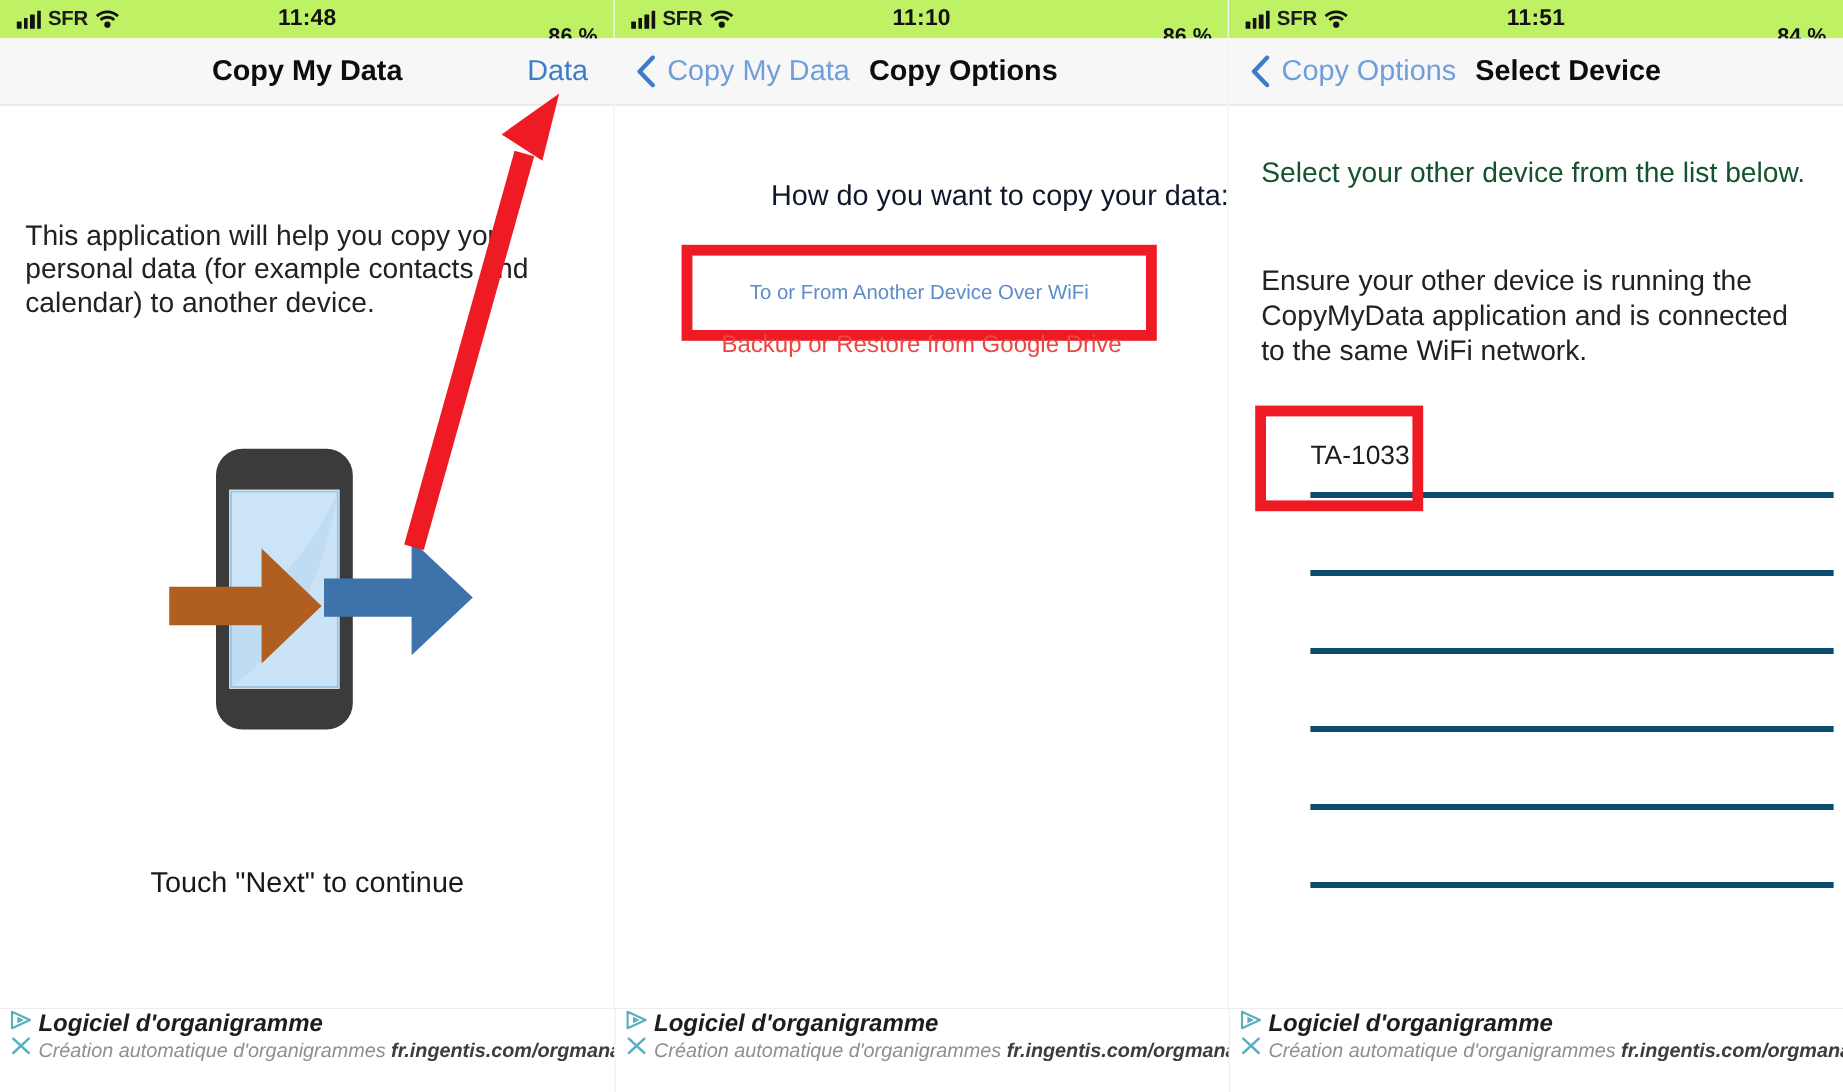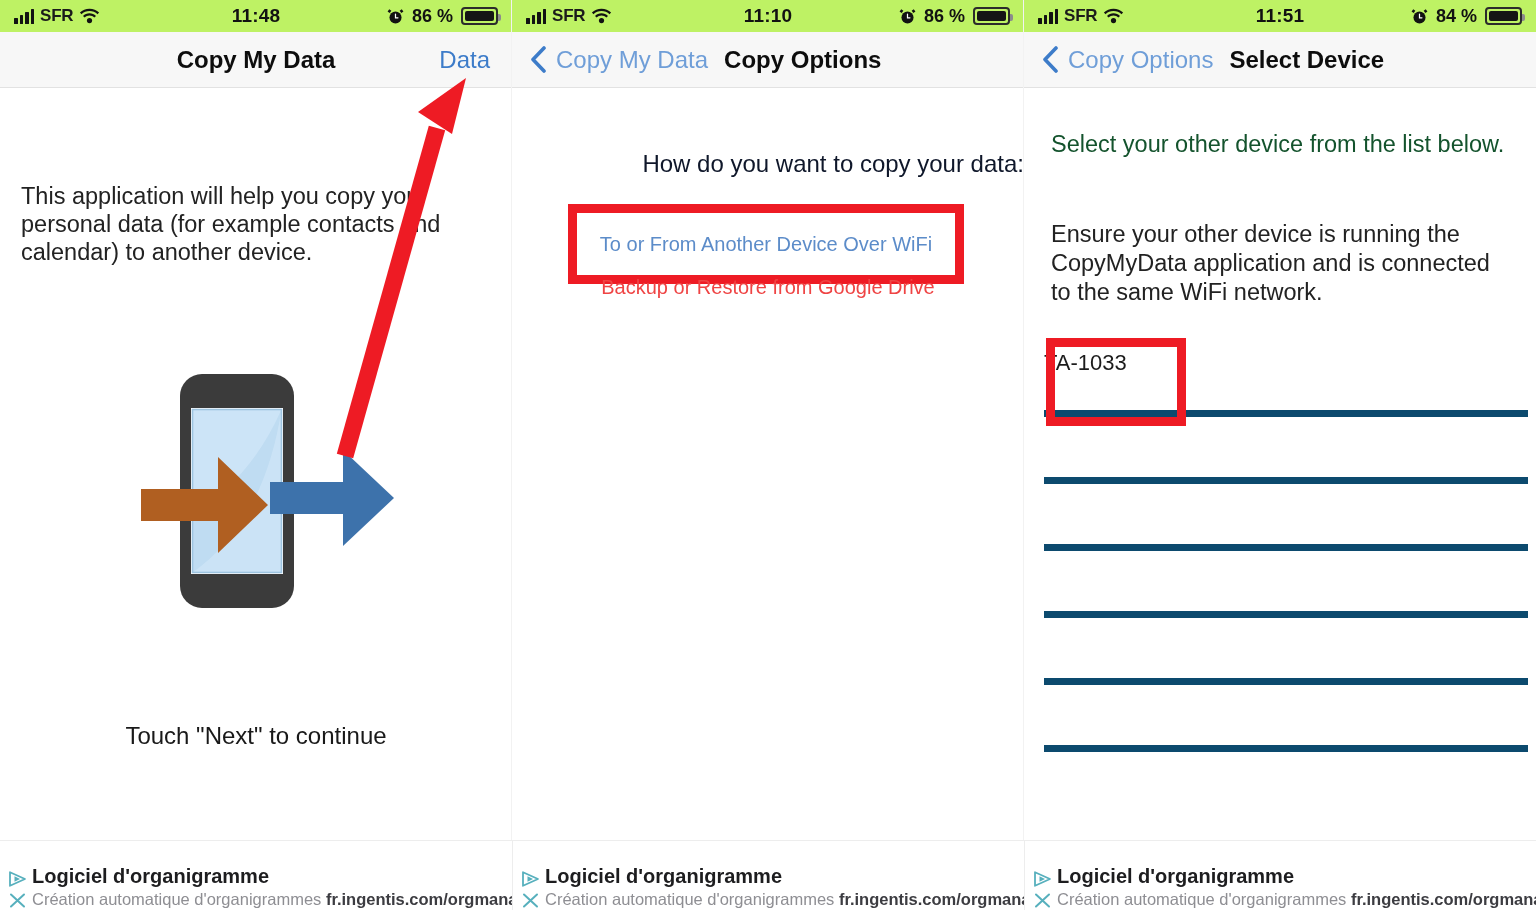--- a/index.html
+++ b/index.html
@@ -61,21 +61,22 @@
     display: flex;
     align-items: center;
     justify-content: center;
   }
   .sb-right {
     position: absolute;
     right: 14px; top: 0;
     height: 32px;
     display: flex;
     align-items: center;
-    gap: 8px;
+    gap: 20px;
+    flex-direction: column;
   }
   .sb-time {
     font-size: 19px;
     font-weight: bold;
     color: #121212;
     letter-spacing: 0.2px;
   }
   .sb-carrier {
     font-size: 17px;
     font-weight: bold;
@@ -242,21 +243,21 @@
   .redbox {
     border: 9px solid #ee1b24;
     background: #ffffff;
     box-sizing: border-box;
   }
   .p2-opt-primary {
     height: 62px;
     display: flex;
     align-items: center;
     justify-content: center;
-    font-size: 20px;
+    font-size: 17px;
     color: #5c8cc9;
     cursor: pointer;
   }
   .p2-opt-secondary {
     position: absolute;
     left: 0; right: 0;
     top: 276px;
     text-align: center;
     font-size: 20px;
     color: #ef4444;
@@ -283,25 +284,25 @@
     color: #222222;
   }
   .p3-list {
     position: absolute;
     left: 0; right: 0;
     top: 350px;
   }
   .p3-row {
     position: relative;
     height: 60px;
-    margin-left: 20px;
+    margin-left: 68px;
     margin-right: 8px;
-    border-bottom: 7px solid #0c4a6e;
-    display: flex;
-    align-items: flex-start;
+    border-bottom: 5px solid #0c4a6e;
+    display: flex;
+    align-items: center;
     cursor: pointer;
   }
   .p3-row span {
     font-size: 22px;
     color: #1c1c1c;
   }
   .p3-redbox {
     position: absolute;
     left: 22px;
     top: 338px;
@@ -334,22 +335,23 @@
     border-top: 1px solid #ededed;
     box-sizing: border-box;
   }
   .ad {
     position: relative;
     width: 512px;
     height: 69px;
     background: #ffffff;
     box-sizing: border-box;
     display: flex;
-    align-items: flex-end;
+    align-items: flex-start;
     overflow: hidden;
+    font-style: italic;
   }
   .ad + .ad { border-left: 1px solid #ededed; }
   .ad-icons {
     width: 30px;
     margin-left: 2px;
     display: flex;
     flex-direction: column;
     align-items: center;
     justify-content: center;
     gap: 3px;

